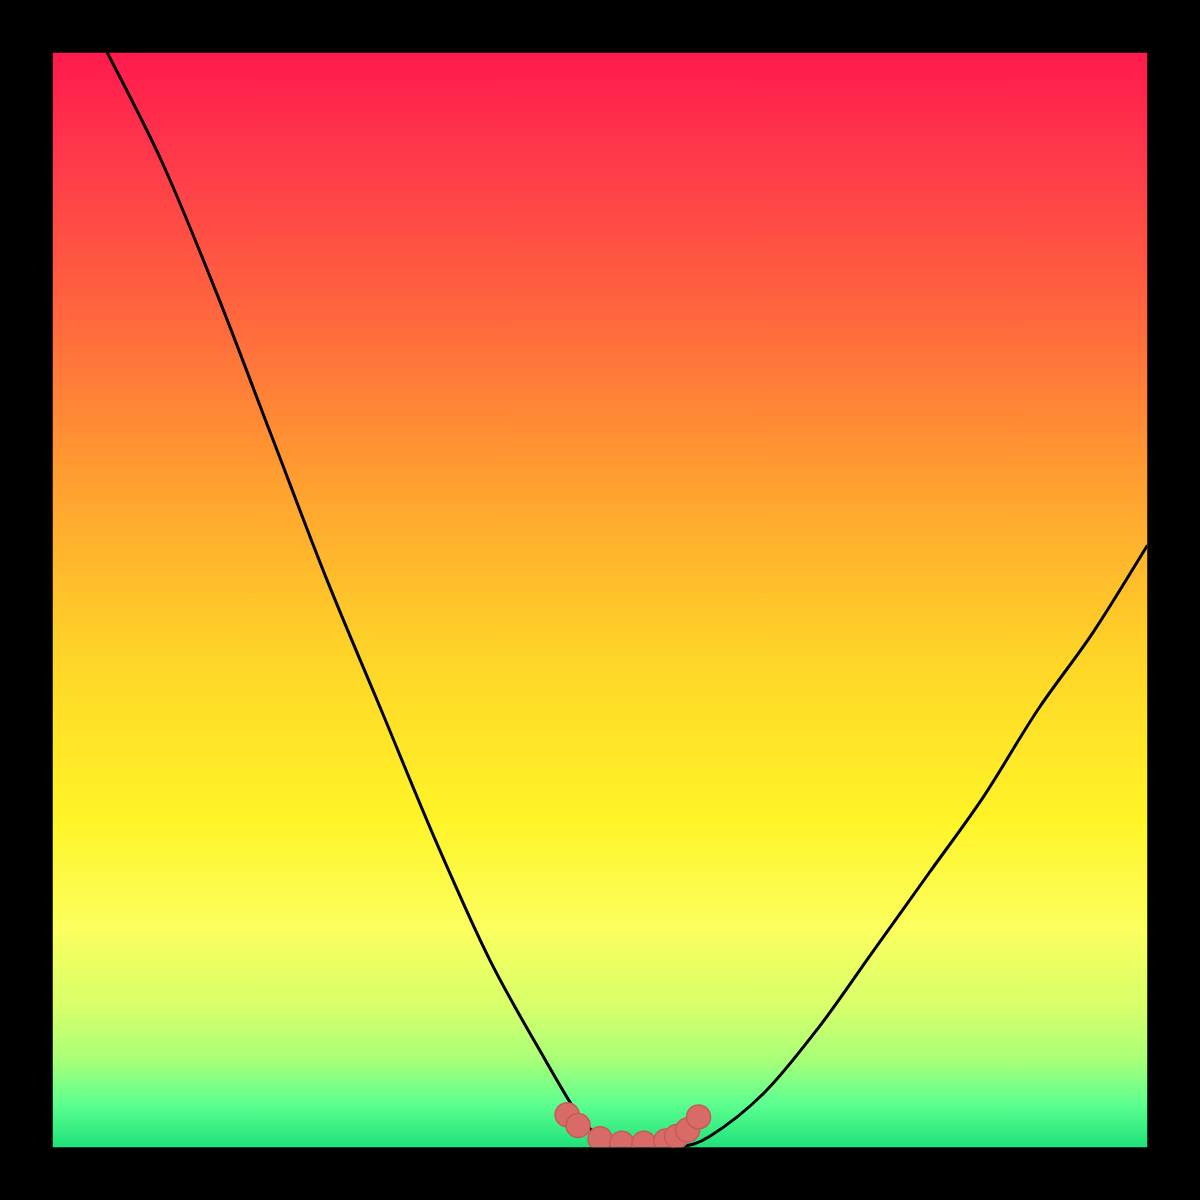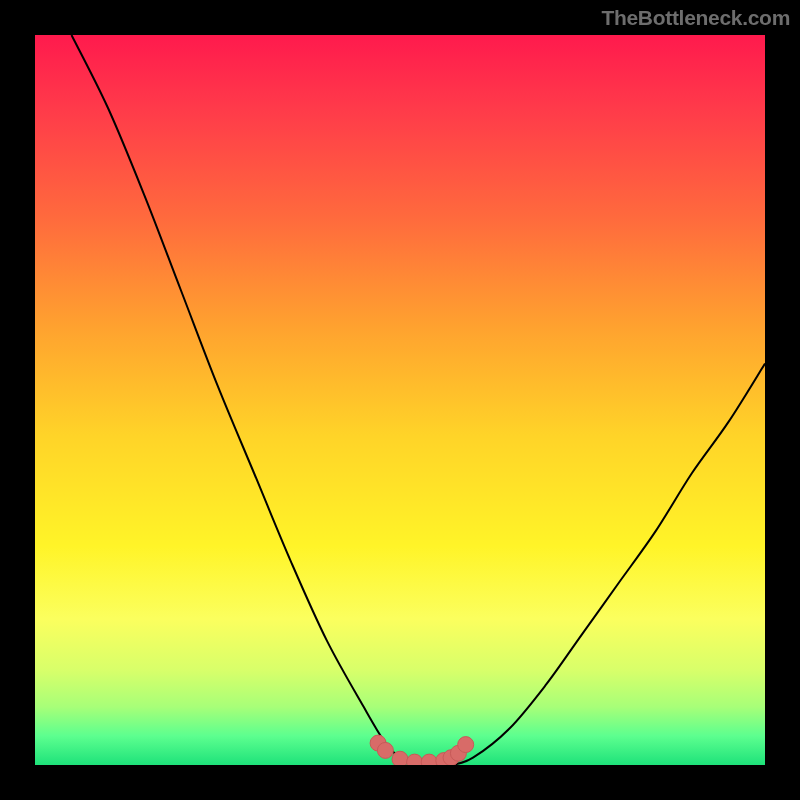--- a/index.html
+++ b/index.html
@@ -75,14 +75,13 @@
           <circle cx="379.6" cy="727.1" r="8" fill="#d86b68" stroke="#c75a58" stroke-width="1"></circle>
           <circle cx="394.2" cy="727.1" r="8" fill="#d86b68" stroke="#c75a58" stroke-width="1"></circle>
           <circle cx="408.8" cy="725.6" r="8" fill="#d86b68" stroke="#c75a58" stroke-width="1"></circle>
           <circle cx="416.1" cy="722.7" r="8" fill="#d86b68" stroke="#c75a58" stroke-width="1"></circle>
           <circle cx="423.4" cy="718.3" r="8" fill="#d86b68" stroke="#c75a58" stroke-width="1"></circle>
           <circle cx="430.7" cy="709.6" r="8" fill="#d86b68" stroke="#c75a58" stroke-width="1"></circle>
         </g>
     </svg>
   </div>
 
-  <div class="watermark">TheBottleneck.com</div>
 </div>
 
 </body></html>

